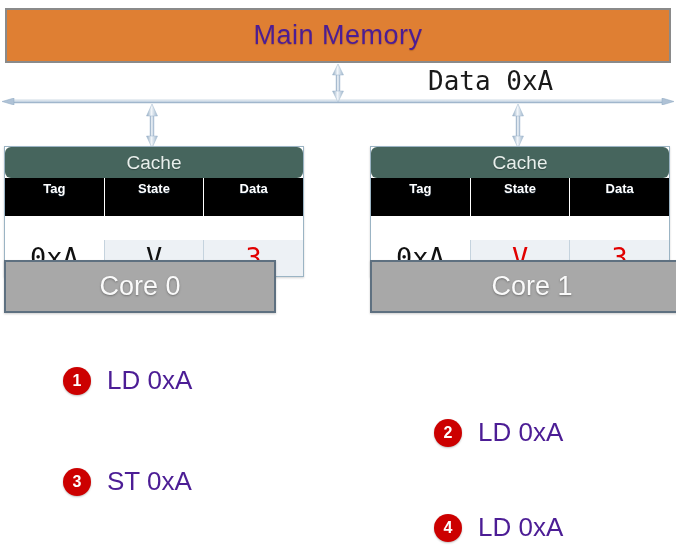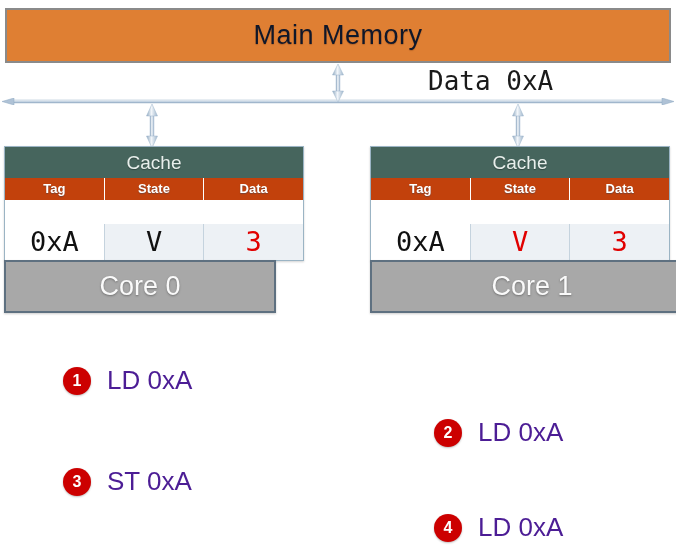--- a/index.html
+++ b/index.html
@@ -23,21 +23,21 @@
     width: 666px;
     height: 55px;
     box-sizing: border-box;
     background: #DF7F33;
     border: 2px solid #8a8a8a;
     display: flex;
     align-items: center;
     justify-content: center;
   }
   #main-memory .label {
-    color: #0f172a;
+    color: #4c1d95;
     font-size: 27px;
     font-weight: 400;
     letter-spacing: 0.5px;
     text-shadow: 0 1px 1px rgba(120,60,20,0.35);
     text-align: center;
   }
 
   
   #bus-line {
     position: absolute;
@@ -71,25 +71,26 @@
     box-shadow: 0 1px 2px rgba(0,0,0,0.18);
   }
   .cache-title {
     background: #46655D;
     color: #E8EFEC;
     text-align: center;
     font-size: 19px;
     height: 31px;
     line-height: 31px;
     text-shadow: 0 1px 1px rgba(0,0,0,0.3);
+    border-radius: 6px;
   }
   .cache-header-row {
     display: flex;
-    background: #c2410c;
-    height: 22px;
+    background: #000000;
+    height: 38px;
   }
   .cache-header-row .cell {
     flex: 1 1 0;
     text-align: center;
     color: #ffffff;
     font-size: 13px;
     font-weight: bold;
     line-height: 22px;
     border-right: 1px solid #ffffff;
     text-shadow: 0 1px 1px rgba(40,70,100,0.45);

